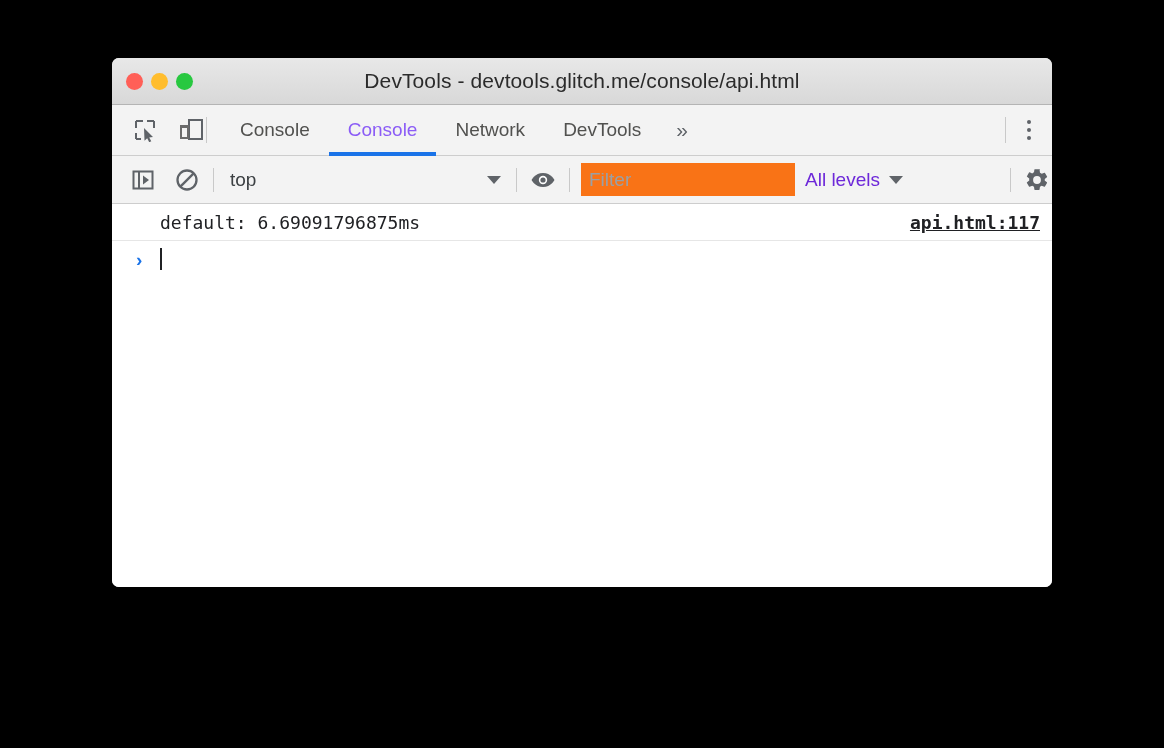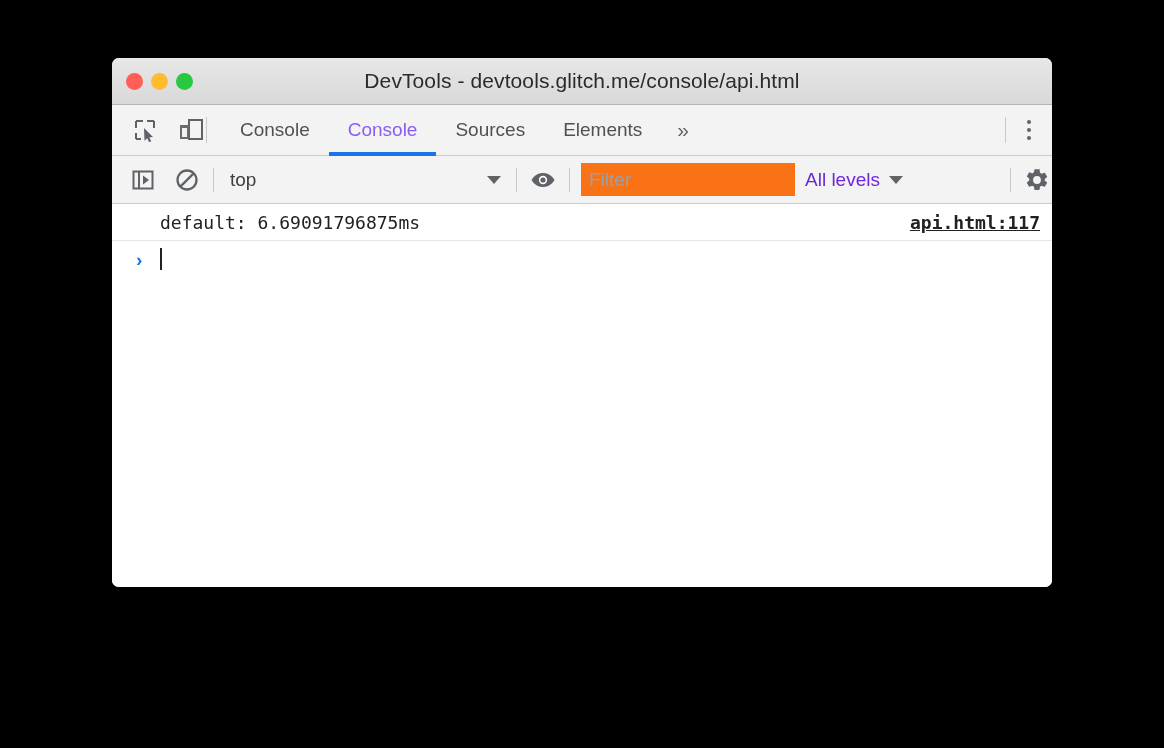--- a/index.html
+++ b/index.html
@@ -288,22 +288,22 @@
           <rect x="11" y="2" width="13" height="19" fill="none" stroke="#5f6368" stroke-width="2"></rect>
           <rect x="2" y="7" width="9" height="14" fill="#6b6b6b"></rect>
           <rect x="4" y="10" width="5" height="9" fill="#f3f3f3"></rect>
         </svg>
       </span>
     </div>
     <div class="vdiv"></div>
     <div class="tabs">
       <div class="tab">Console</div>
       <div class="tab active">Console</div>
-      <div class="tab">Sources</div>
-      <div class="tab">Elements</div>
+      <div class="tab">Network</div>
+      <div class="tab">DevTools</div>
       <div class="tab more">»</div>
     </div>
     <div class="tabbar-right">
       <div class="vdiv"></div>
       <div class="kebab">
         <span></span>
         <span></span>
         <span></span>
       </div>
     </div>

